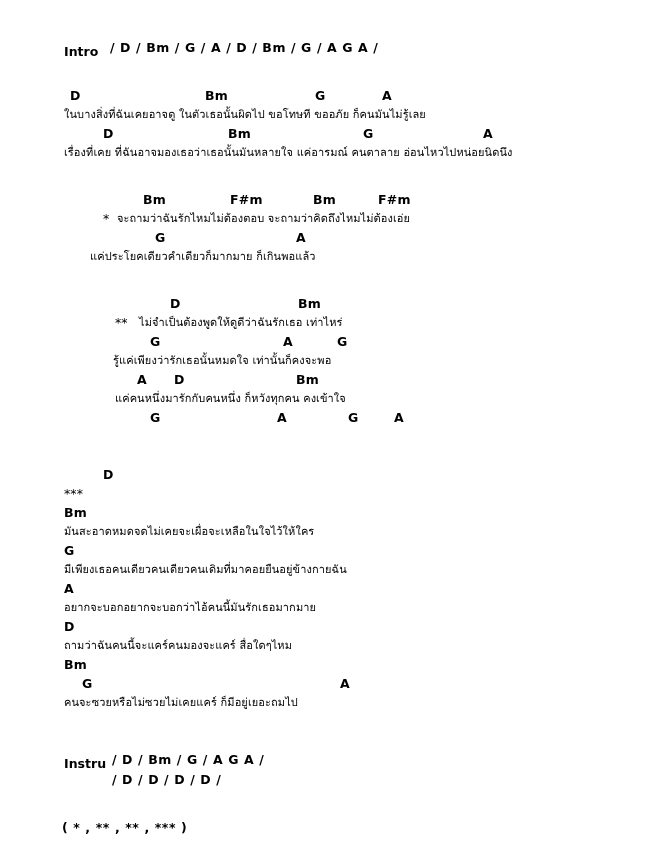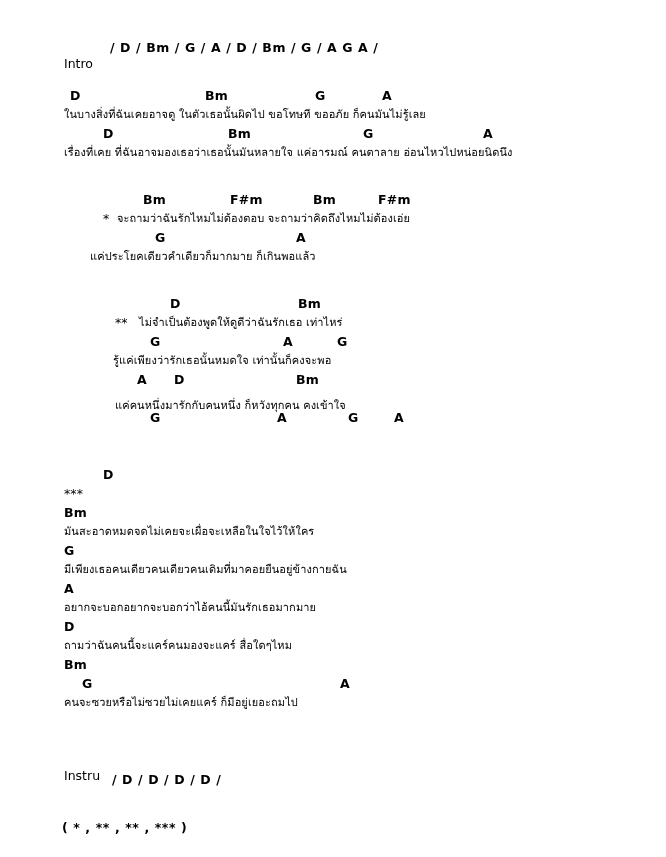--- a/index.html
+++ b/index.html
@@ -63,22 +63,22 @@
     position: relative;
     height: 19px;
     line-height: 19px;
     white-space: pre;
     font-size: 12.5px;
     font-weight: 700;
   }
   .seq .lbl {
     position: absolute;
     left: 64px;
-    top: 16px;
-    font-weight: 400;
+    top: 4px;
+    font-weight: 700;
   }
   .seq .bars {
     position: absolute;
     top: 0;
     font-weight: 700;
     letter-spacing: 0.6px;
   }
 
   .spacer-sm { height: 10px; }
   .spacer-lg { height: 28px; }
@@ -155,21 +155,21 @@
   <div class="row lyric">
     <span class="lyrictext" style="left:113px;">รู้แค่เพียงว่ารักเธอนั้นหมดใจ เท่านั้นก็คงจะพอ</span>
   </div>
 
   <div class="row chordline">
     <span class="chord" style="left:137px;">A</span>
     <span class="chord" style="left:174px;">D</span>
     <span class="chord" style="left:296px;">Bm</span>
   </div>
   <div class="row lyric">
-    <span class="lyrictext" style="left:115px;margin-top:7px;">แค่คนหนึ่งมารักกับคนหนึ่ง ก็หวังทุกคน คงเข้าใจ</span>
+    <span class="lyrictext" style="left:115px;">แค่คนหนึ่งมารักกับคนหนึ่ง ก็หวังทุกคน คงเข้าใจ</span>
   </div>
 
   <div class="row chordline">
     <span class="chord" style="left:150px;">G</span>
     <span class="chord" style="left:277px;">A</span>
     <span class="chord" style="left:348px;">G</span>
     <span class="chord" style="left:394px;">A</span>
   </div>
 
   <div class="spacer-lg"></div>
@@ -220,20 +220,21 @@
   </div>
   <div class="row lyric">
     <span class="lyrictext" style="left:64px;">คนจะซวยหรือไม่ซวยไม่เคยแคร์ ก็มีอยู่เยอะถมไป</span>
   </div>
 
   <div class="spacer-lg"></div>
   <div class="spacer-sm"></div>
 
   <div class="seq" style="height:20px;">
     <span class="lbl">Instru</span>
+    <span class="bars" style="left:112px;">/ D / Bm / G / A G A /</span>
   </div>
   <div class="seq" style="height:20px;">
     <span class="bars" style="left:112px;">/ D / D / D / D /</span>
   </div>
 
   <div class="spacer-lg"></div>
 
   <div class="seq" style="height:20px;">
     <span class="bars" style="left:62px;">( * , ** , ** , *** )</span>
   </div>

